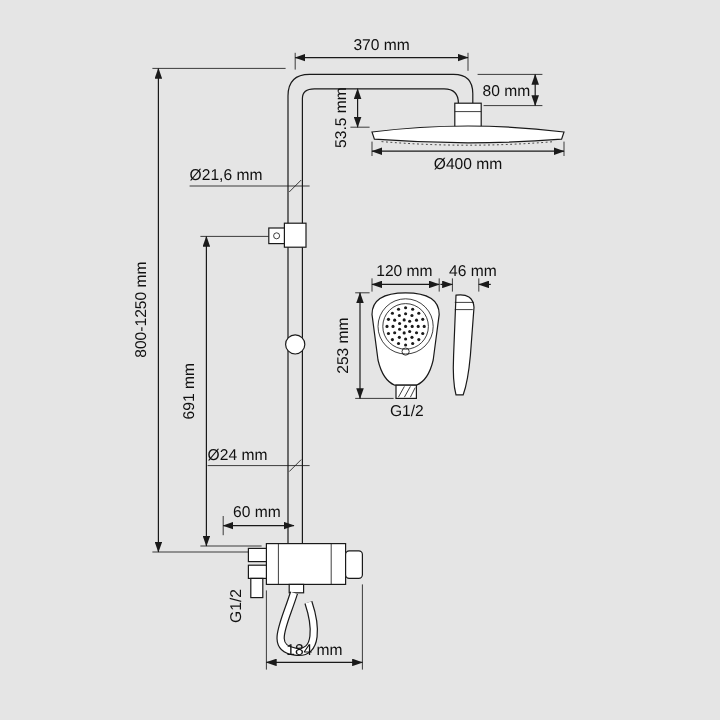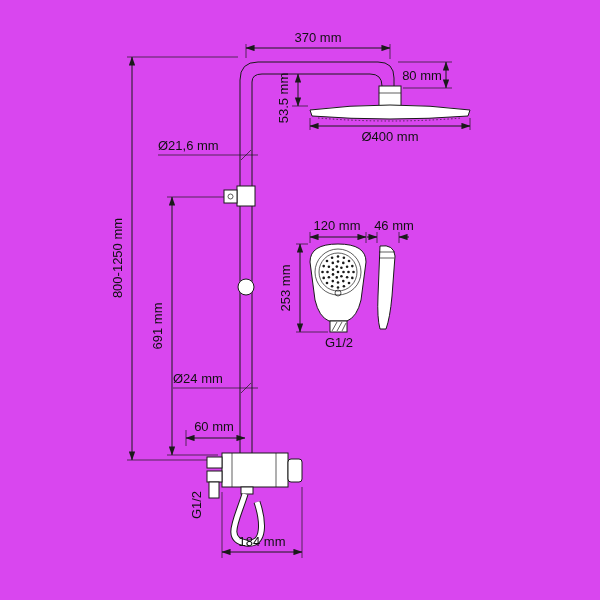--- a/index.html
+++ b/index.html
@@ -1,16 +1,16 @@
 <!DOCTYPE html>
 <html><head>
 <meta charset="utf-8">
 <style>
   html,body{margin:0;padding:0;background:#fff;}
-  .canvas{position:relative;width:600px;height:600px;background:#d946ef;overflow:hidden;}
+  .canvas{position:relative;width:600px;height:600px;background:#e5e5e5;overflow:hidden;}
   svg{position:absolute;left:0;top:0;}
   .ln{stroke:#1a1a1a;stroke-width:1;fill:none;}
   .thin{stroke:#1a1a1a;stroke-width:.7;fill:none;}
   .fillw{fill:#fff;stroke:#1a1a1a;stroke-width:1;}
   .dim{stroke:#1a1a1a;stroke-width:1;fill:none;marker-start:url(#arr);marker-end:url(#arr);}
   .dime{stroke:#1a1a1a;stroke-width:1;fill:none;marker-end:url(#arr);}
   text{font-family:"Liberation Sans",sans-serif;font-size:13px;fill:#111;}
   .dot{fill:#1a1a1a;}
 </style>
 </head>

